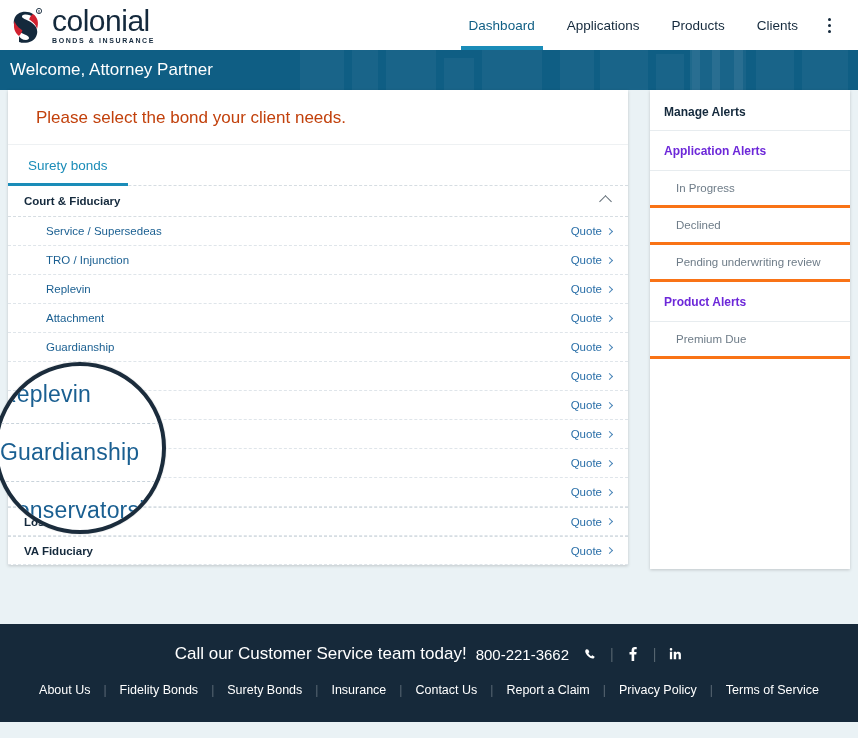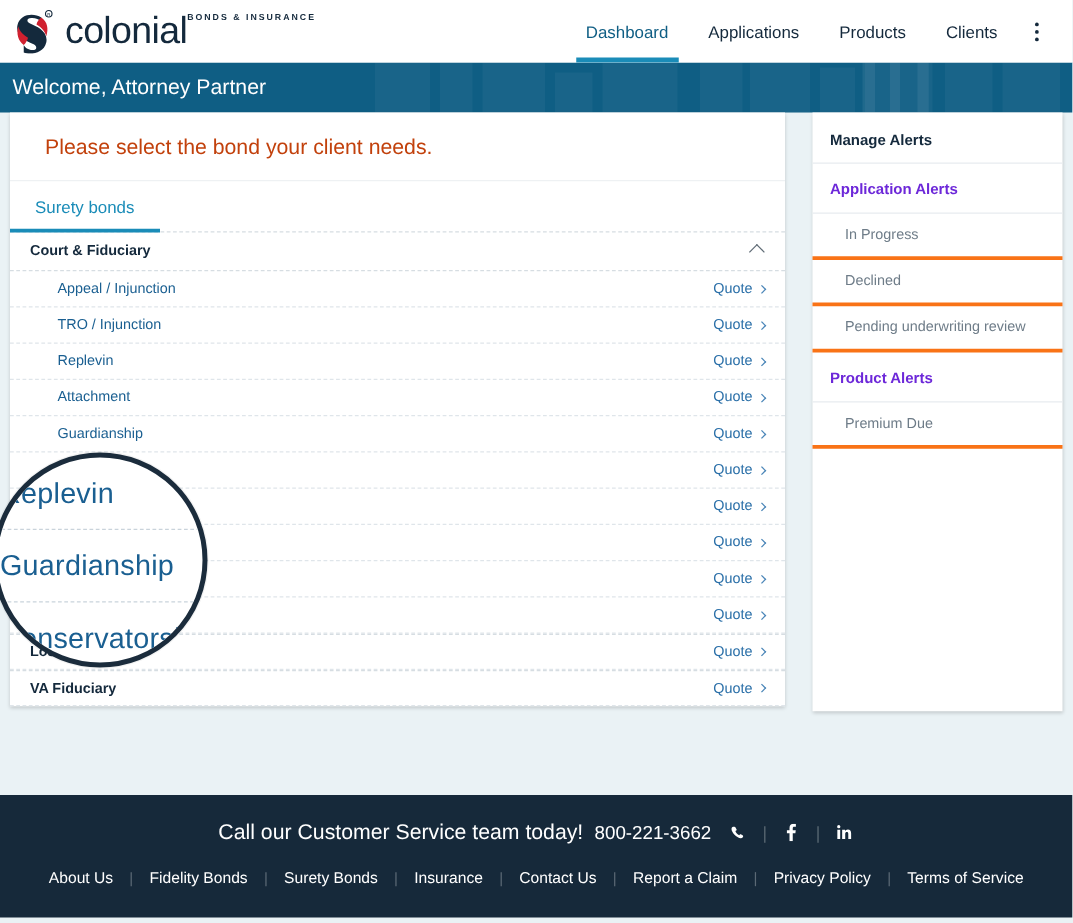--- a/index.html
+++ b/index.html
@@ -18,21 +18,21 @@
     align-items: center;
     position: relative;
     z-index: 5;
   }
   .logo-wrap {
     display: flex;
     align-items: center;
     padding-left: 10px;
   }
   .logo-mark { position: relative; width: 34px; height: 36px; margin-right: 8px; }
-  .logo-text-wrap { display: flex; flex-direction: row; }
+  .logo-text-wrap { display: flex; flex-direction: column; }
   .logo-word {
     font-size: 30px;
     color: #14293c;
     letter-spacing: -0.5px;
     line-height: 30px;
     font-weight: 400;
   }
   .logo-sub {
     font-size: 7px;
     font-weight: bold;
@@ -261,21 +261,21 @@
   .lens-row span {
     font-size: 23px;
     color: #1a5f91;
     white-space: nowrap;
     letter-spacing: 0.2px;
   }
 
   
   .footer {
     position: absolute;
-    left: 0; right: 0; bottom: 4px;
+    left: 0; right: 0; bottom: 16px;
     height: 98px;
     background: #16293a;
     color: #fff;
     padding-top: 20px;
   }
   .footer-call {
     display: flex;
     align-items: center;
     justify-content: center;
     gap: 9px;
@@ -383,21 +383,21 @@
         </div>
       </div>
 
       <div class="section-head">
         <span class="label">Court &amp; Fiduciary</span>
         <span class="chev-up"></span>
       </div>
 
       <div id="bond-rows">
           <div class="bond-row">
-            <div class="name">Appeal / Injunction</div>
+            <div class="name">Service / Supersedeas</div>
             <div class="quote">
               <span>Quote</span>
               <span class="arrow"></span>
             </div>
           </div>
           <div class="bond-row">
             <div class="name">TRO / Injunction</div>
             <div class="quote">
               <span>Quote</span>
               <span class="arrow"></span>

